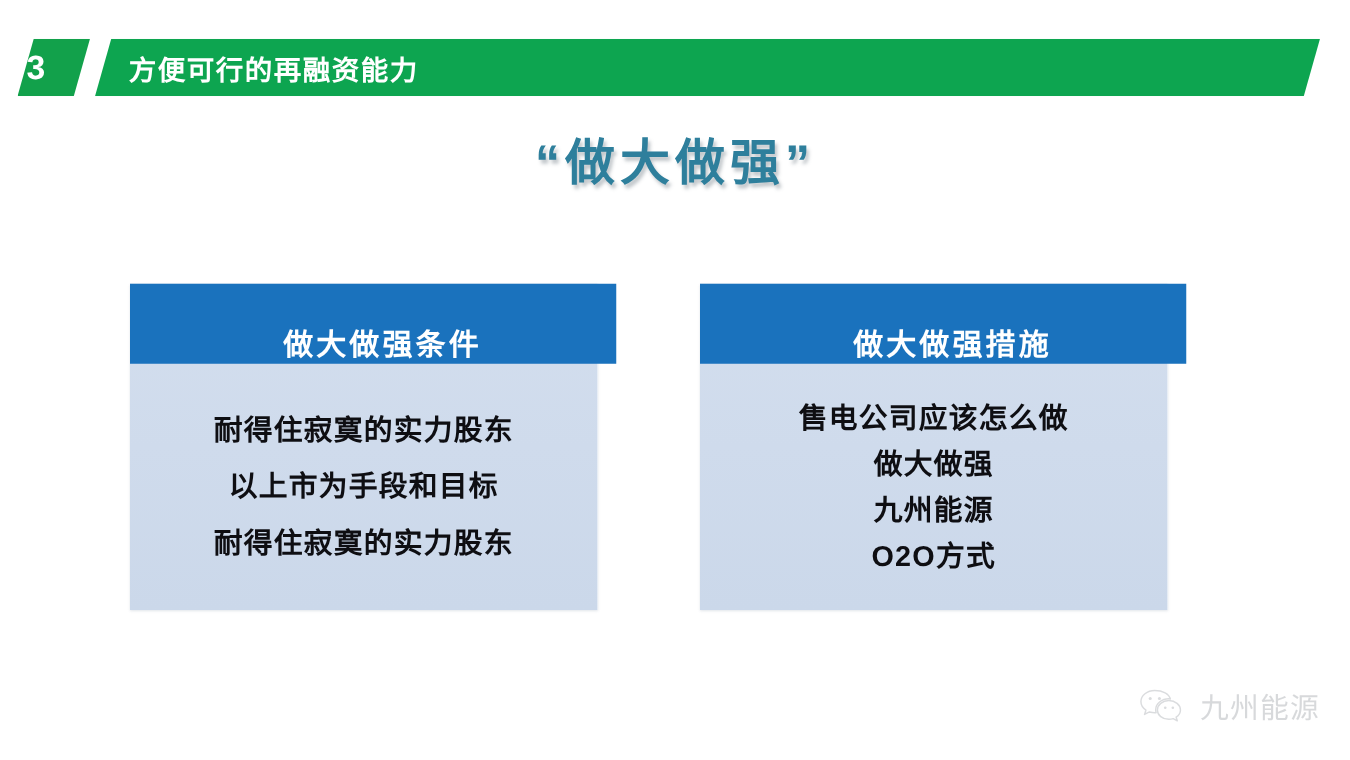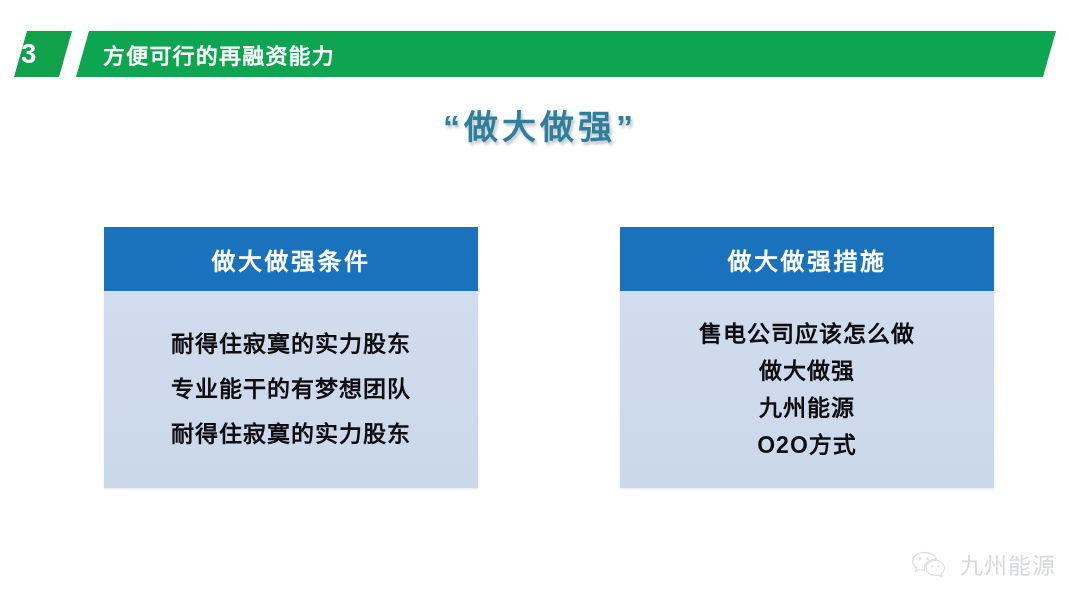--- a/index.html
+++ b/index.html
@@ -85,52 +85,53 @@
     white-space: nowrap;
   }
 
   
   .main-title {
     position: absolute;
     left: 0;
     top: 108px;
     width: 1080px;
     text-align: center;
-    font-size: 34px;
+    font-size: 40px;
     font-weight: 700;
     color: #2E7F9C;
     letter-spacing: 4px;
     text-shadow: 2px 3px 3px rgba(120, 130, 140, 0.45);
     line-height: 1.15;
     white-space: nowrap;
   }
 
   
   .card {
     position: absolute;
     top: 227px;
     width: 374px;
     height: 261px;
     background: linear-gradient(180deg, #D3DEEE 0%, #CBD8EA 100%);
     box-shadow: 0 1px 2px rgba(90, 110, 140, 0.18);
   }
 
   .card-left { left: 104px; }
-  .card-right { left: 620px; }
+  .card-right { left: 560px; }
 
   .card-header {
     position: absolute;
     left: 0;
     top: 0;
     width: 100%;
     height: 64px;
     background: #1A72BD;
     display: flex;
-    align-items: center;
+    align-items: flex-end;
     justify-content: center;
+    padding-left: 15px;
   }
 
   .card-header-text {
     color: #ffffff;
     font-size: 24px;
     font-weight: 700;
     letter-spacing: 2.5px;
     white-space: nowrap;
   }
 
@@ -199,21 +200,21 @@
   <div class="header-title">方便可行的再融资能力</div>
 
   <div class="main-title">“做大做强”</div>
 
   <div class="card card-left">
     <div class="card-header">
       <span class="card-header-text">做大做强条件</span>
     </div>
     <div class="card-body">
       <div class="card-line">耐得住寂寞的实力股东</div>
-      <div class="card-line">专业能干的有梦想团队</div>
+      <div class="card-line">以上市为手段和目标</div>
       <div class="card-line">耐得住寂寞的实力股东</div>
     </div>
   </div>
 
   <div class="card card-right">
     <div class="card-header">
       <span class="card-header-text">做大做强措施</span>
     </div>
     <div class="card-body">
       <div class="card-line">售电公司应该怎么做</div>

